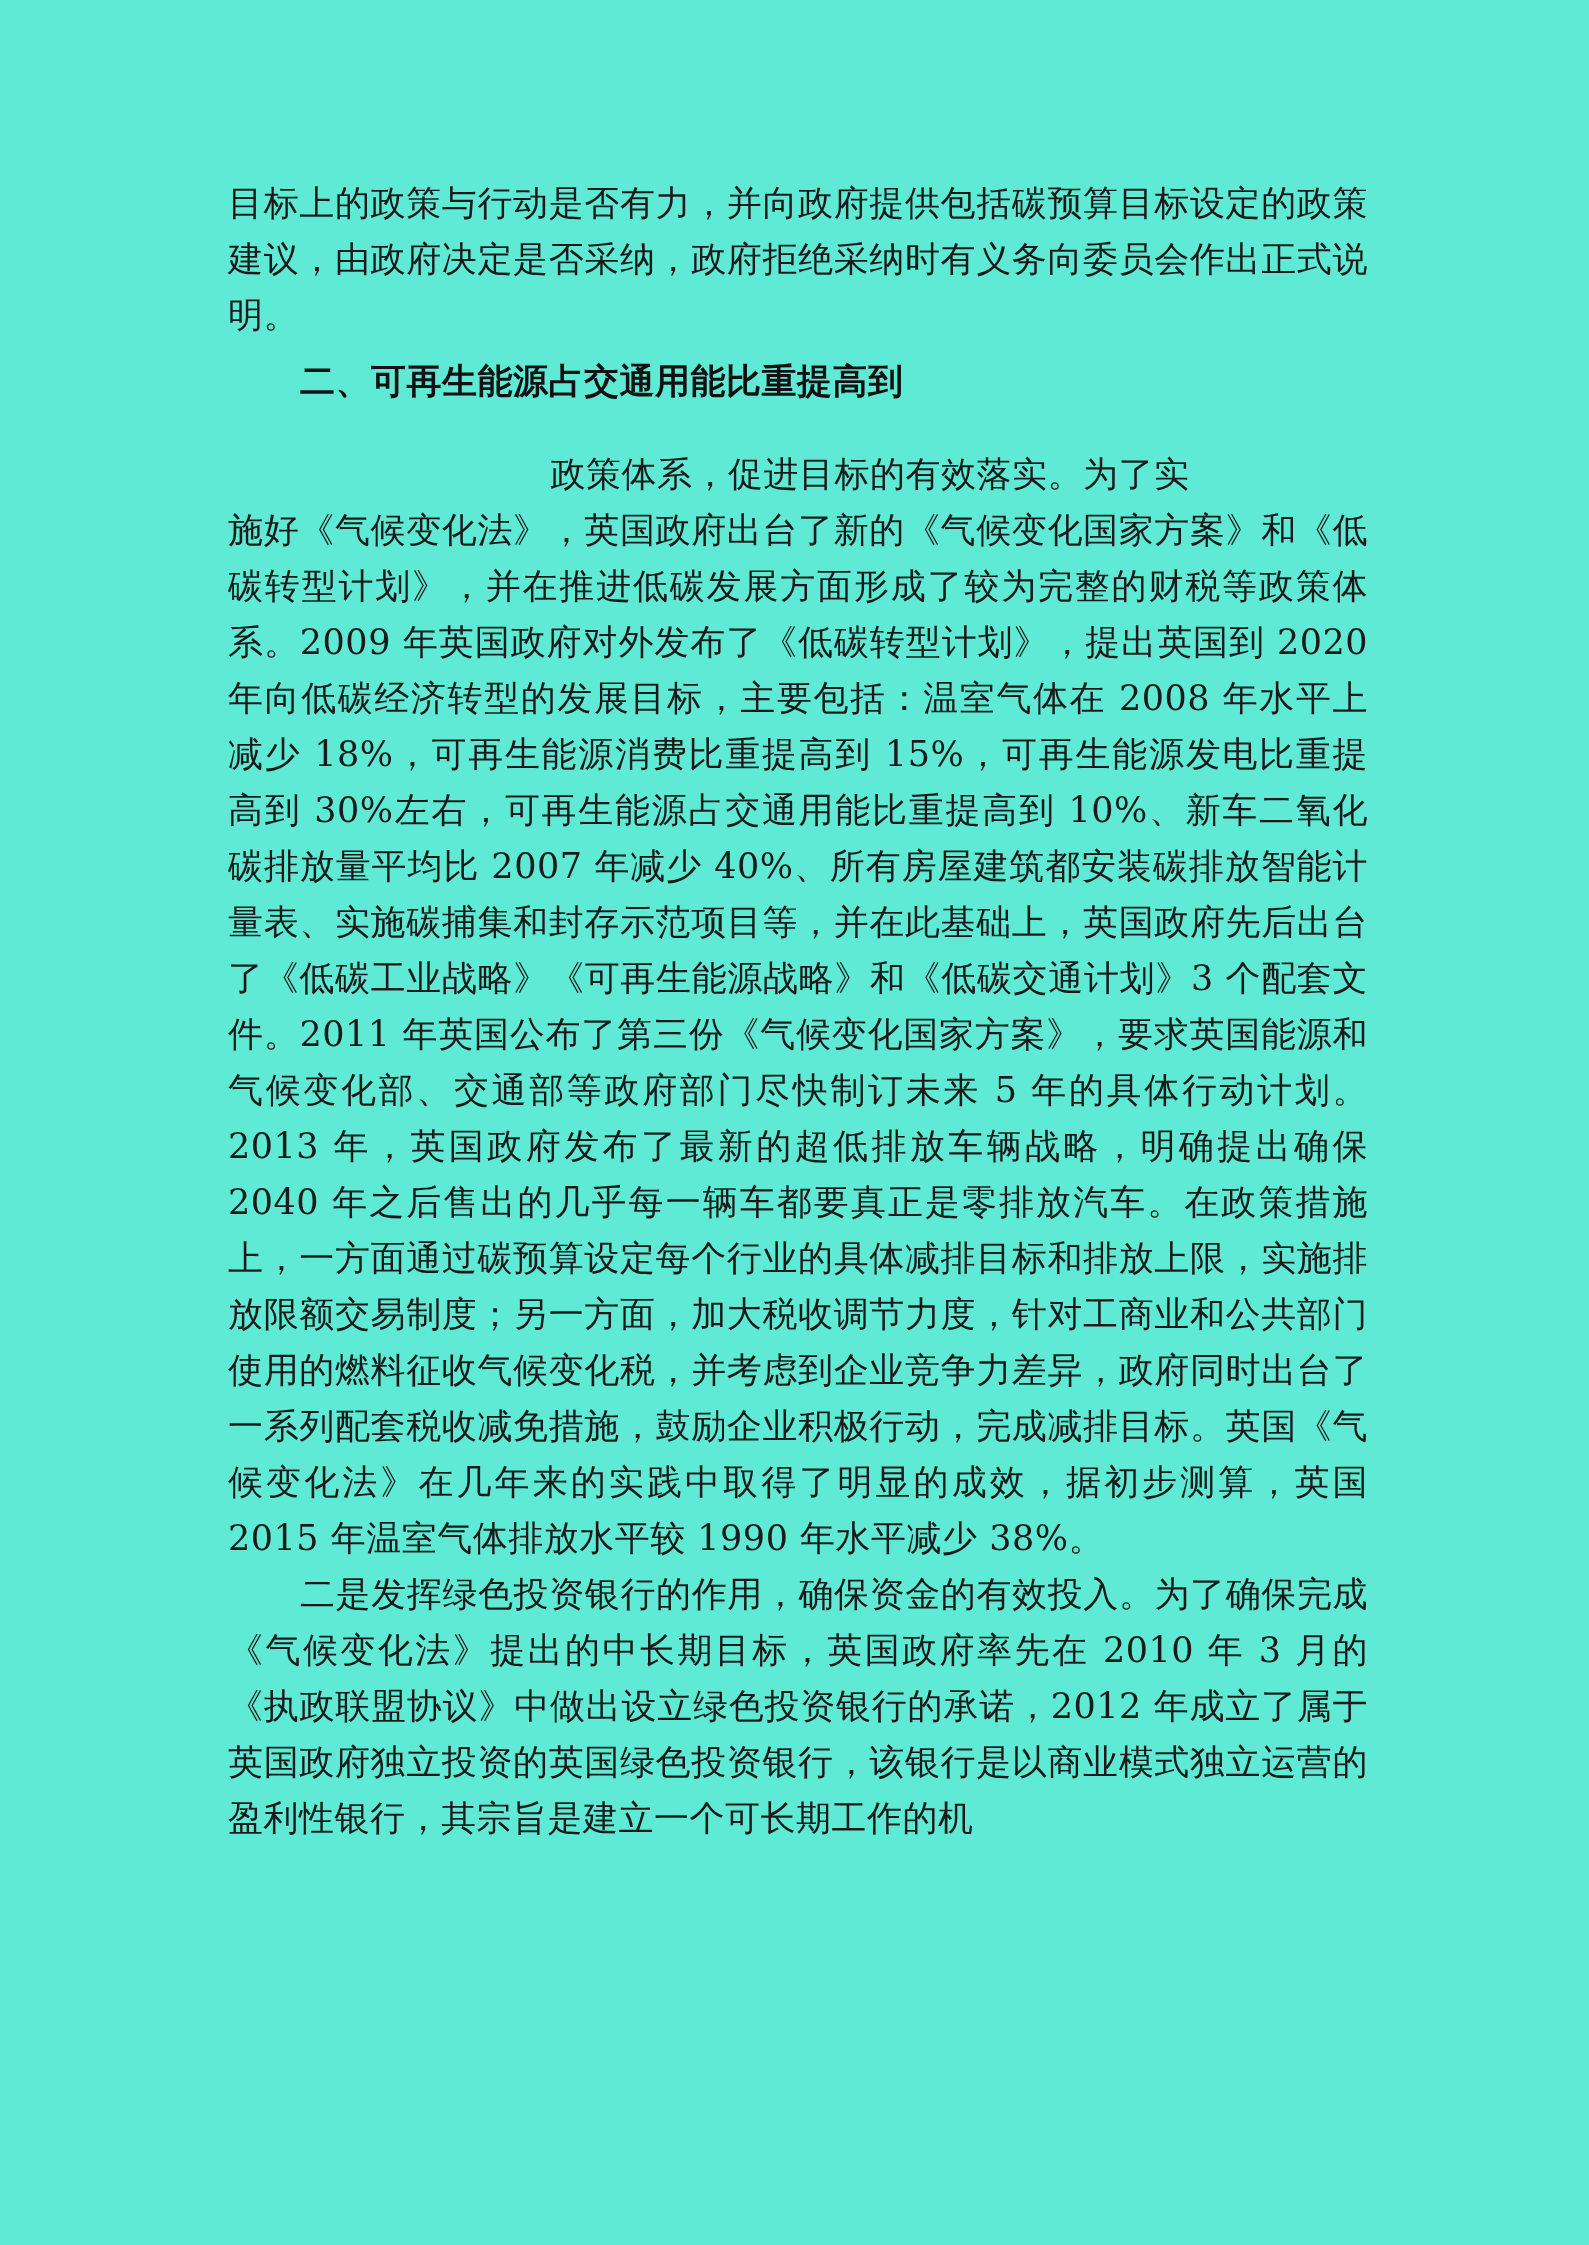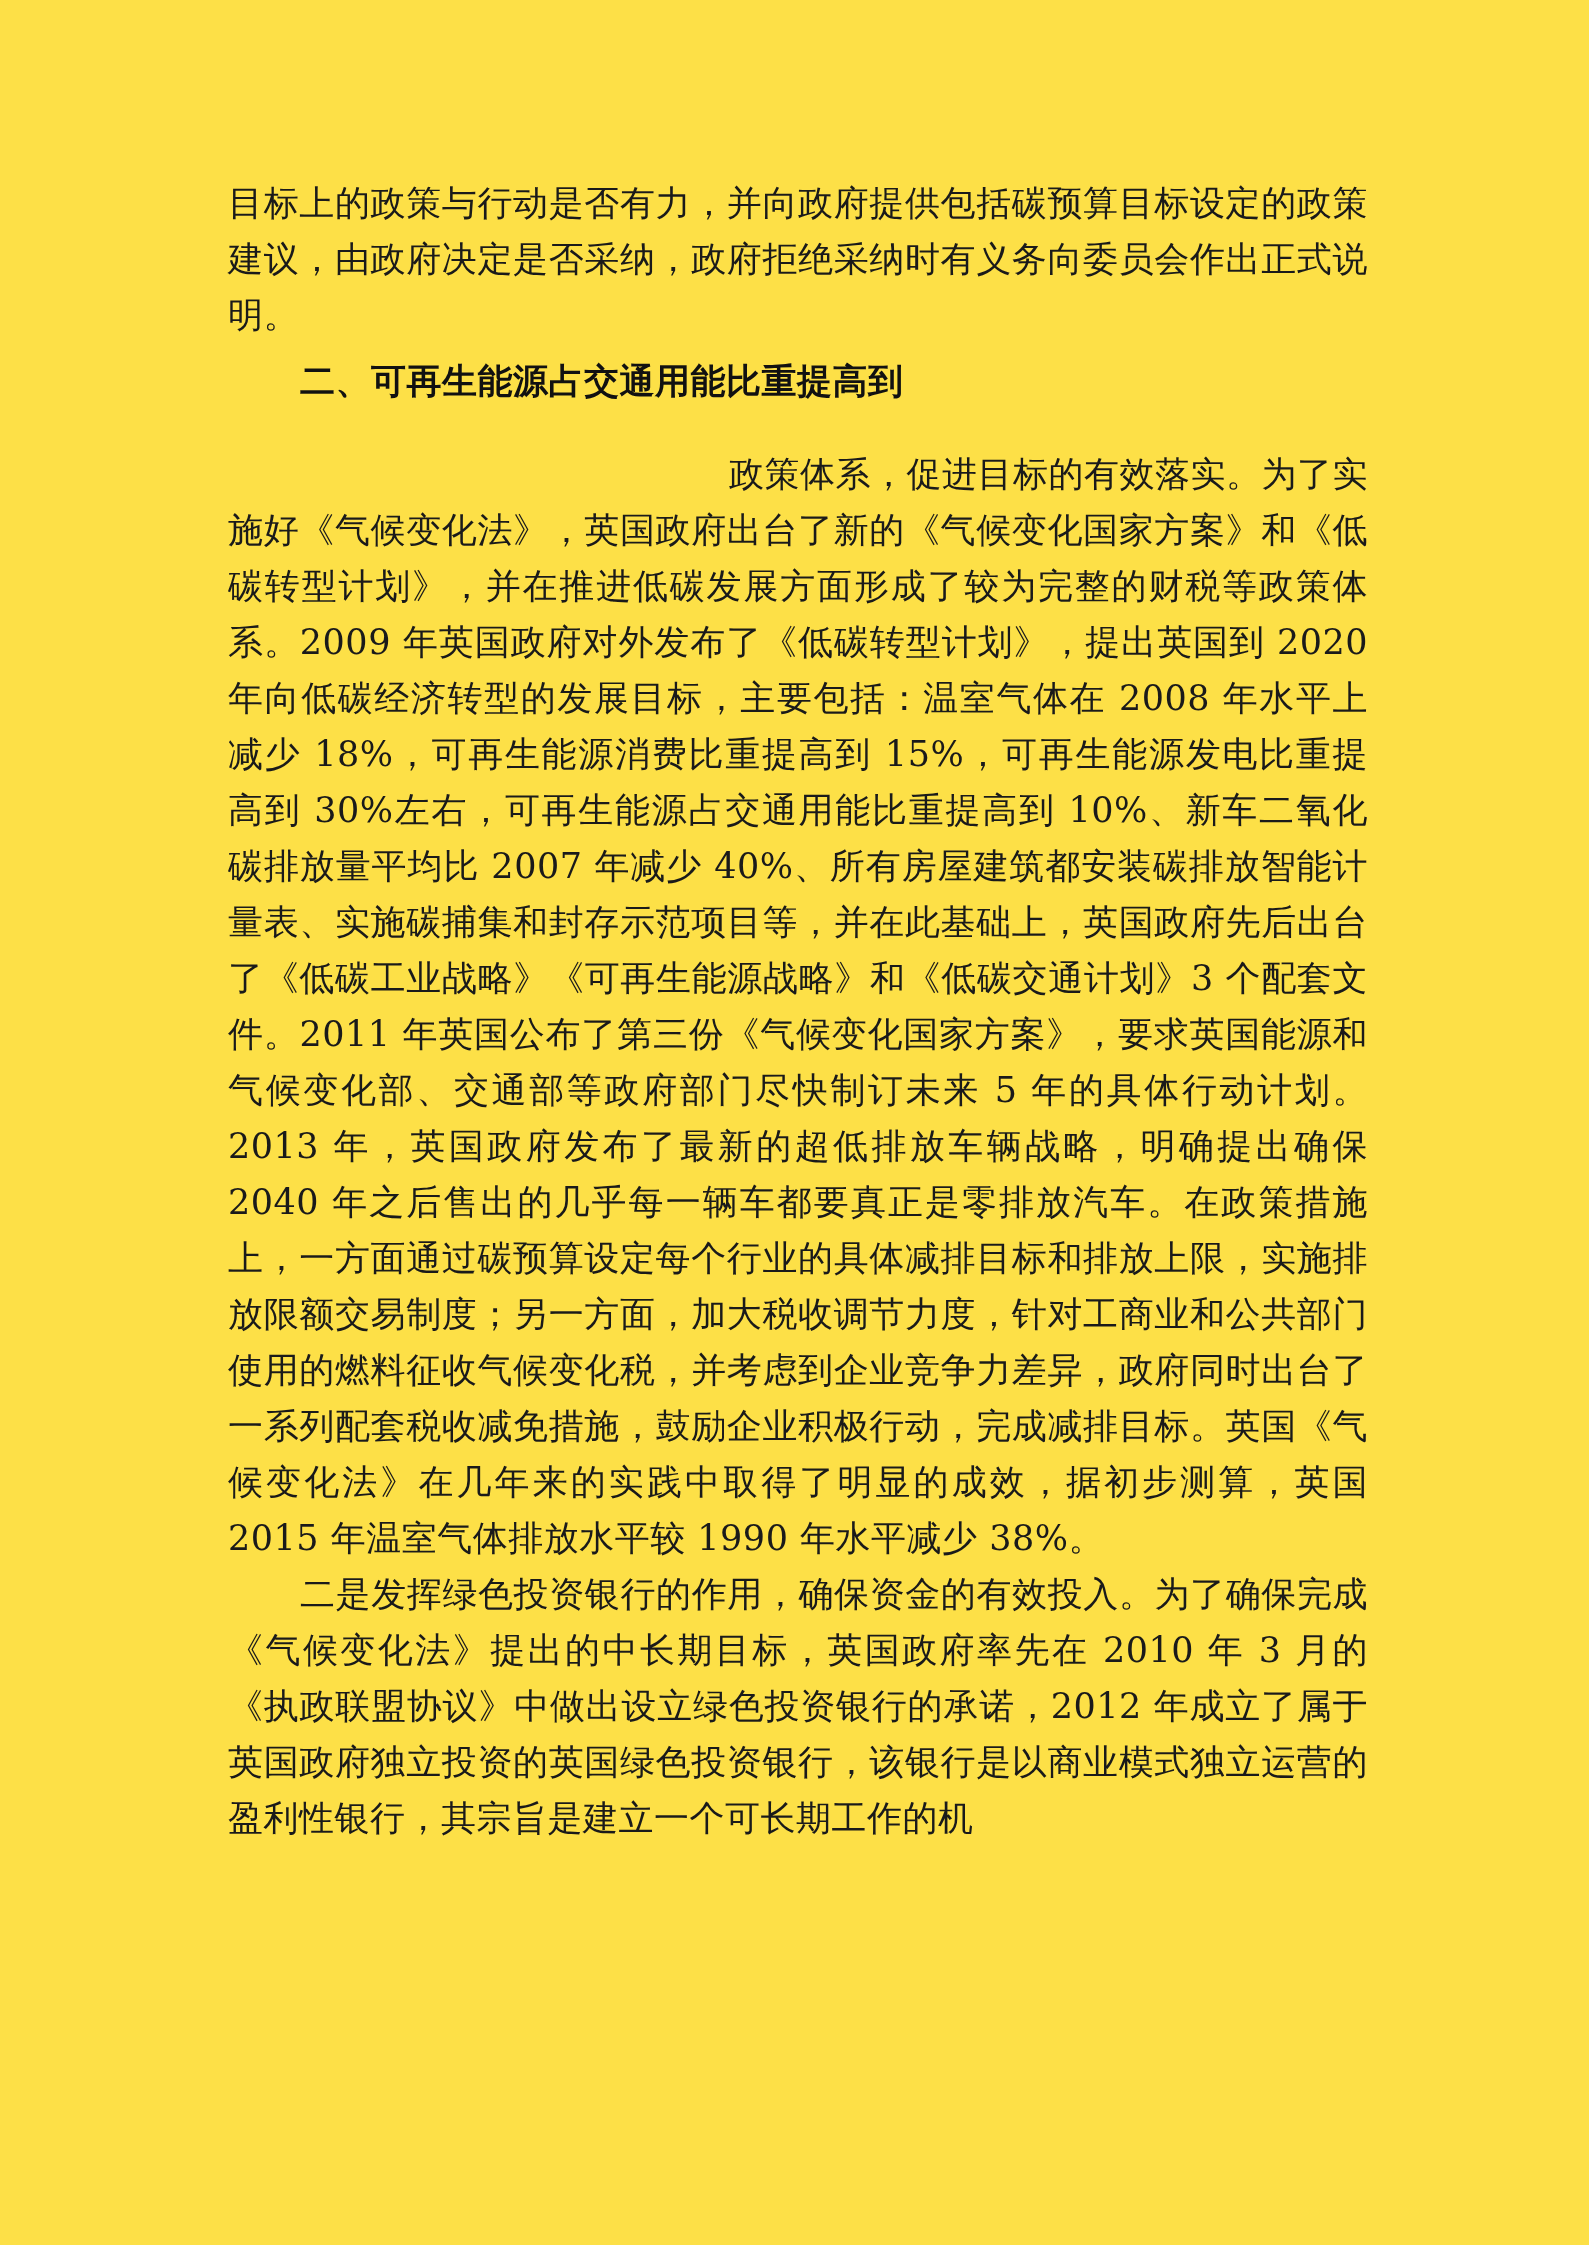--- a/index.html
+++ b/index.html
@@ -4,21 +4,21 @@
 <style>
   html, body {
     margin: 0;
     padding: 0;
     background: #ffffff;
   }
   .page {
     position: relative;
     width: 1589px;
     height: 2245px;
-    background: #fde047;
+    background: #5eead4;
     box-sizing: border-box;
     overflow: hidden;
   }
   .content {
     position: absolute;
     left: 228px;
     top: 175px;
     width: 1140px;
   }
   .para {
@@ -42,21 +42,21 @@
     color: #111111;
     text-indent: 72px;
     margin: 8px 0 4px 0;
     letter-spacing: 0.5px;
   }
   .center-line {
     font-family: "DejaVu Serif", "Liberation Serif", serif;
     font-size: 35px;
     line-height: 56px;
     color: #1a1a1a;
-    text-align: right;
+    text-align: center;
     text-indent: 144px;
     letter-spacing: 0.5px;
   }
   .block {
     margin-bottom: 0;
   }
 </style>
 </head>
 <body>
 

